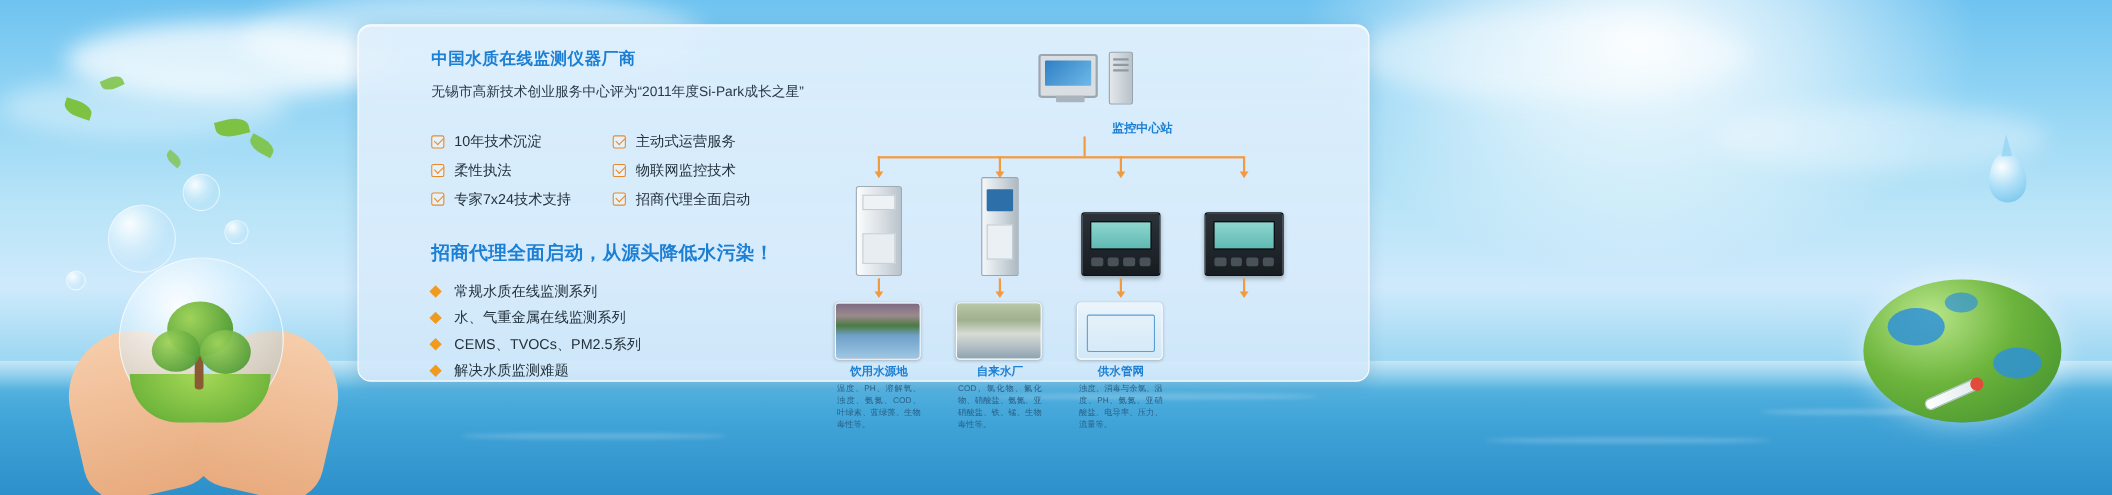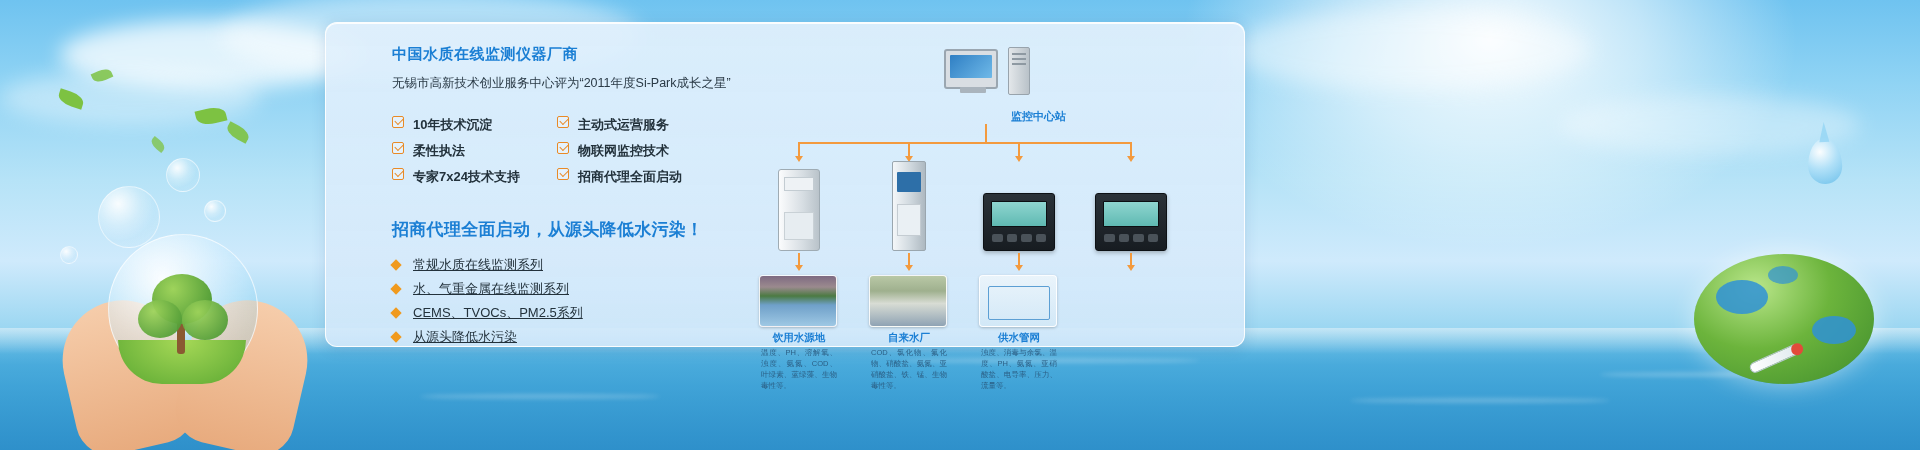--- a/index.html
+++ b/index.html
@@ -70,29 +70,29 @@
     background:linear-gradient(to bottom,rgba(225,240,252,.93),rgba(210,232,250,.90));
     border:1px solid rgba(255,255,255,.9);border-radius:12px;
     box-shadow:0 2px 14px rgba(40,90,140,.16),inset 0 1px 0 rgba(255,255,255,.9);}
 
   
   .lcol{position:absolute;left:66px;top:22px;width:330px;}
   .h1{color:#1b7fd4;font-size:15px;font-weight:bold;letter-spacing:.5px;line-height:1.2;}
   .sub{margin-top:12px;color:#2a3a46;font-size:12.5px;line-height:1.3;white-space:nowrap;text-align:right;}
 
   .checks{margin-top:25px;display:flex;flex-wrap:wrap;width:330px;row-gap:0;}
-  .chk{width:165px;height:26px;display:flex;font-size:13px;color:#23323c;font-weight:bold;}
+  .chk{width:165px;height:26px;display:flex;align-items:center;font-size:13px;color:#23323c;}
   .chk .bx{width:12px;height:12px;border:1.6px solid #e98a26;border-radius:2px;margin-right:9px;
     position:relative;flex:0 0 auto;background:rgba(255,255,255,.35);}
   .chk .bx:after{content:"";position:absolute;left:1.5px;top:1px;width:7px;height:4px;
     border-left:1.6px solid #e98a26;border-bottom:1.6px solid #e98a26;transform:rotate(-45deg);}
 
   .h2{margin-top:24px;color:#1b7fd4;font-size:17px;font-weight:bold;letter-spacing:.3px;}
   .bullets{margin-top:12px;}
-  .bl{display:flex;align-items:center;height:24px;font-size:13px;color:#23323c;text-decoration:underline;}
+  .bl{display:flex;align-items:center;height:24px;font-size:13px;color:#23323c;}
   .bl .dm{width:8px;height:8px;background:#f09a1e;transform:rotate(45deg);margin-right:13px;flex:0 0 auto;}
 
   
   .diag{position:absolute;left:430px;top:8px;width:470px;height:310px;}
 
   .pc{position:absolute;left:188px;top:18px;width:86px;height:50px;}
   .mon{position:absolute;left:0;top:0;width:54px;height:40px;background:#d9dee3;
     border:2px solid #9aa6b0;border-radius:3px;}
   .mon .scr{position:absolute;left:4px;top:4px;right:4px;bottom:9px;
     background:linear-gradient(135deg,#2f7fc4,#6fb9e8);border-radius:1px;}
@@ -233,21 +233,21 @@
       <div class="bl">
         <span class="dm"></span>
         <span>水、气重金属在线监测系列</span>
       </div>
       <div class="bl">
         <span class="dm"></span>
         <span>CEMS、TVOCs、PM2.5系列</span>
       </div>
       <div class="bl">
         <span class="dm"></span>
-        <span>从源头降低水污染</span>
+        <span>解决水质监测难题</span>
       </div>
     </div>
   </div>
 
   <div class="diag">
 
     <div class="pc">
       <div class="mon">
           <div class="scr"></div>
           <div class="base"></div>

